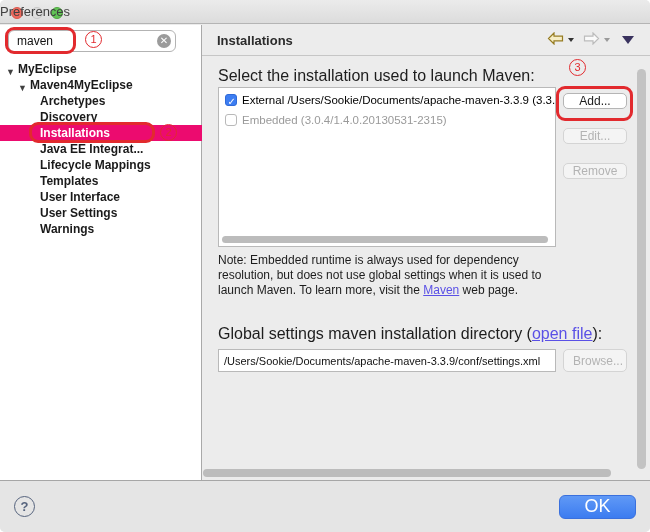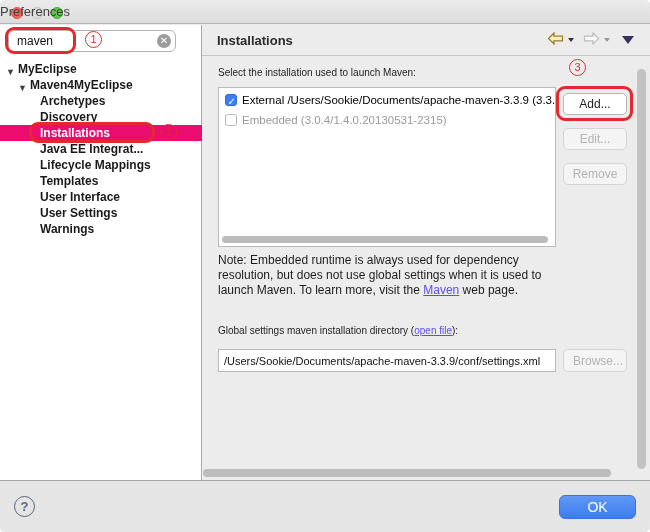--- a/index.html
+++ b/index.html
@@ -51,35 +51,35 @@
     border-bottom:1px solid #c6c6c6; background:#ececec; }
   .content-title { position:absolute; left:15px; top:8px; font-size:13px; font-weight:bold; color:#2b2b2b; }
   .nav-icons { position:absolute; right:16px; top:7px; display:flex; align-items:center; gap:4px; }
   .caret { width:0; height:0; border-left:3.5px solid transparent; border-right:3.5px solid transparent;
     border-top:4.5px solid #333; margin-top:2px; }
   .caret.dim { border-top-color:#9a9a9a; }
   .viewmenu { width:0; height:0; border-left:6.5px solid transparent; border-right:6.5px solid transparent;
     border-top:8px solid #39325e; margin-left:8px; margin-top:2px; }
 
   
-  .field-label { position:absolute; font-size:10px; color:#1d1d1d; }
+  .field-label { position:absolute; font-size:16px; color:#1d1d1d; }
   .listbox { position:absolute; left:16px; top:62px; width:338px; height:160px;
     background:#fff; border:1px solid #b9b9b9; }
   .lrow { position:relative; height:17px; line-height:17px; margin-top:3px; white-space:nowrap;
     overflow:hidden; font-size:11.5px; padding-left:23px; }
   .lrow.first { margin-top:4px; }
   .lrow .cb { position:absolute; left:6px; top:2px; width:12px; height:12px; border-radius:3px; }
   .cb.checked { background:#3d7ef2; border:1px solid #2f6ad8; }
   .cb.checked::after { content:"✓"; position:absolute; left:1.5px; top:-2.5px; color:#fff; font-size:10px; }
   .cb.unchecked { background:#fff; border:1px solid #b9b9b9; }
   .lrow.dim { color:#9a9a9a; }
   .hscroll-inner { position:absolute; left:3px; bottom:3px; width:326px; height:7px;
     background:#bcbcbc; border-radius:4px; }
 
-  .side-btn { position:absolute; left:361px; width:64px; height:22px; border-radius:5px;
+  .side-btn { position:absolute; left:361px; width:64px; height:16px; border-radius:5px;
     font-size:12px; font-family:"Liberation Sans",sans-serif; }
   .side-btn.enabled { background:#fff; border:1px solid #b5b5b5; color:#1d1d1d; }
   .side-btn.disabled { background:#f4f4f4; border:1px solid #d4d4d4; color:#b3b3b3; }
 
   .note { position:absolute; left:16px; top:228px; width:348px; font-size:12px;
     line-height:15px; color:#1d1d1d; }
   a.link { color:#5a50e6; text-decoration:underline; cursor:pointer; }
 
   .settings-input { position:absolute; left:16px; top:324px; width:338px; height:23px;
     background:#fff; border:1px solid #b9b9b9; font-size:11px; padding:0 5px; color:#111;
@@ -95,21 +95,21 @@
   .footer { position:absolute; left:0; top:480px; width:650px; height:52px;
     background:#e5e5e5; border-top:1px solid #a6a6a6; display:flex; align-items:center; padding:0 14px; }
   .help-btn { width:21px; height:21px; border:1.5px solid #55637d; border-radius:50%;
     background:transparent; color:#55637d; font-size:13px; font-weight:bold; line-height:18px;
     text-align:center; }
   .spacer { flex:1; }
   .cancel-btn { width:92px; height:24px; background:#fff; border:1px solid #c3c3c3;
     border-radius:6px; font-size:13px; color:#2b2b2b; margin-right:14px;
     font-family:"Liberation Sans",sans-serif; }
   .ok-btn { width:77px; height:24px; background:linear-gradient(#6099f6,#3c7cf0);
-    border:1px solid #3a70dd; border-radius:6px; font-size:14px; color:#fff;
+    border:1px solid #3a70dd; border-radius:6px; font-size:18px; color:#fff;
     font-family:"Liberation Sans",sans-serif; }
 </style>
 </head>
 <body>
 
 <div class="window">
 
   <div class="titlebar">
     <span class="tl red"></span>
     <span class="tl gray"></span>

